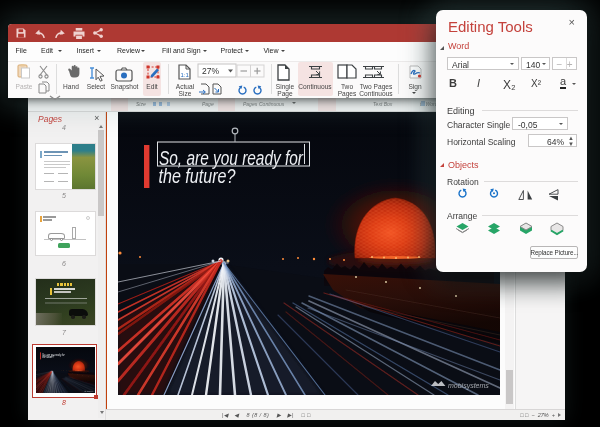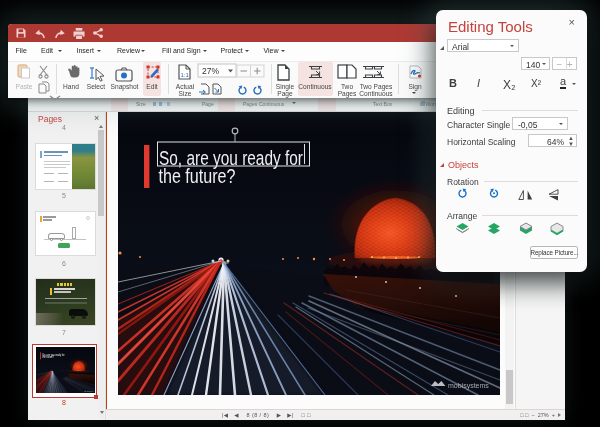--- a/index.html
+++ b/index.html
@@ -2,21 +2,21 @@
 <html><head>
 <meta charset="utf-8">
 <style>
   html,body{margin:0;padding:0;background:#000;}
   *{box-sizing:border-box;}
   #app{position:relative;width:600px;height:427px;overflow:hidden;background:#000;
        font-family:"Liberation Sans",sans-serif;}
   .abs{position:absolute;}
 
   
-  #mainwin{left:28px;top:96px;width:537px;height:324px;background:#c2410c;box-shadow:0 0 20px rgba(96,140,140,0.16);}
+  #mainwin{left:28px;top:96px;width:537px;height:324px;background:#c2410c;box-shadow:0 0 20px rgba(96,140,140,0.16);font-style:italic;}
   #sliver{left:0;top:0;width:537px;height:16px;background:#f5f4f4;border-bottom:1px solid #d9d7d7;}
   .mini-txt{position:absolute;font-size:5px;color:#7e7e7e;top:5px;}
   .mini-pink{position:absolute;top:2px;height:13px;background:#f5e3e2;}
   #sidebar{left:0;top:16px;width:78px;height:308px;background:#f2f1f1;border-right:1px solid #e0dede;}
   #pg-scroll{position:absolute;right:1px;top:12px;width:6px;height:294px;background:#efeeee;}
   #pg-thumb{position:absolute;left:0px;top:6px;width:6px;height:86px;background:#c9c7c7;}
   .thumbnum{position:absolute;font-size:7px;color:#8a8888;width:20px;text-align:center;left:26px;}
   .thumb{position:absolute;left:8px;width:59px;background:#fff;box-shadow:0 0 0 1px #dcdada;}
   #statusbar{left:78px;top:313px;width:459px;height:11px;background:#f1f0ef;border-top:1px solid #d8d6d6;}
   #canvas{left:79px;top:16px;width:408px;height:297px;background:#fcfcfc;}
@@ -496,21 +496,21 @@
       </svg>
     </div>
   </div>
 
   <div id="etpanel" class="abs">
     <div class="etsec red" style="left:12px;top:8px;font-size:15px">Editing Tools</div>
     <div style="position:absolute;right:12px;top:6px;font-size:11px;color:#555">×</div>
     <div style="position:absolute;left:4px;top:36px;width:0;height:0;border-bottom:4px solid #555;border-left:4px solid transparent"></div>
     <div class="etsec red" style="left:12px;top:31px">Word</div>
 
-    <div class="etbox" style="left:11px;top:29px;width:72px;height:13px">
+    <div class="etbox" style="left:11px;top:47px;width:72px;height:13px">
       <span style="position:absolute;left:4px;top:2px">Arial</span>
       <span class="caret" style="right:4px;top:5px;border-top-color:#555"></span>
     </div>
     <div class="etbox" style="left:85px;top:47px;width:29px;height:13px">
       <span style="position:absolute;left:4px;top:2px">140</span>
       <span class="caret" style="right:3px;top:5px;border-top-color:#555"></span>
     </div>
     <div class="etbox" style="left:116px;top:47px;width:25px;height:13px;color:#b5b3b3">
       <span style="position:absolute;left:3.5px;top:1px;font-size:10px">−</span>
       <div style="position:absolute;left:12.5px;top:0;width:1px;height:12px;background:#dcdada"></div>

